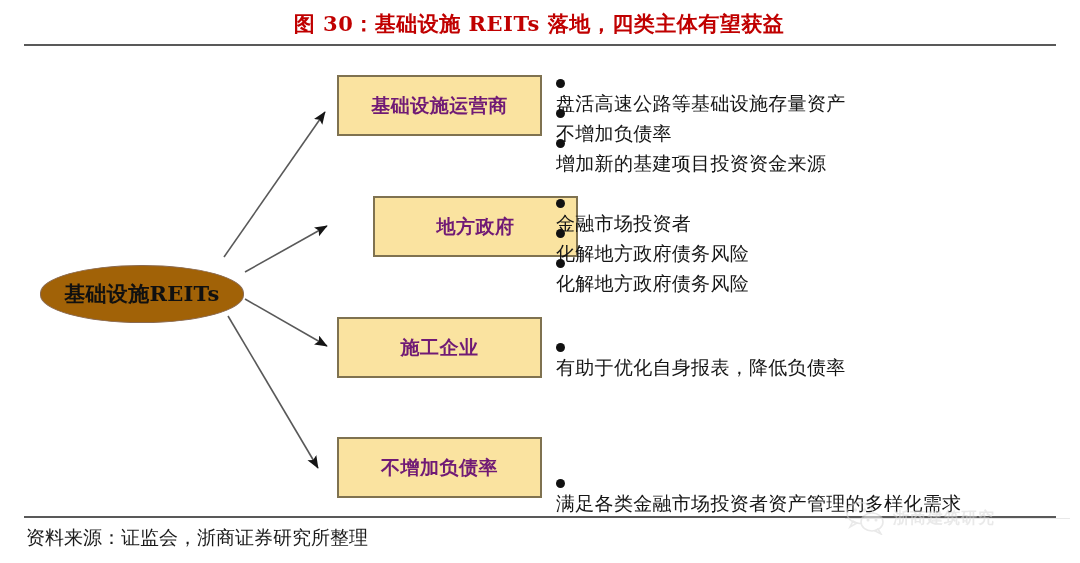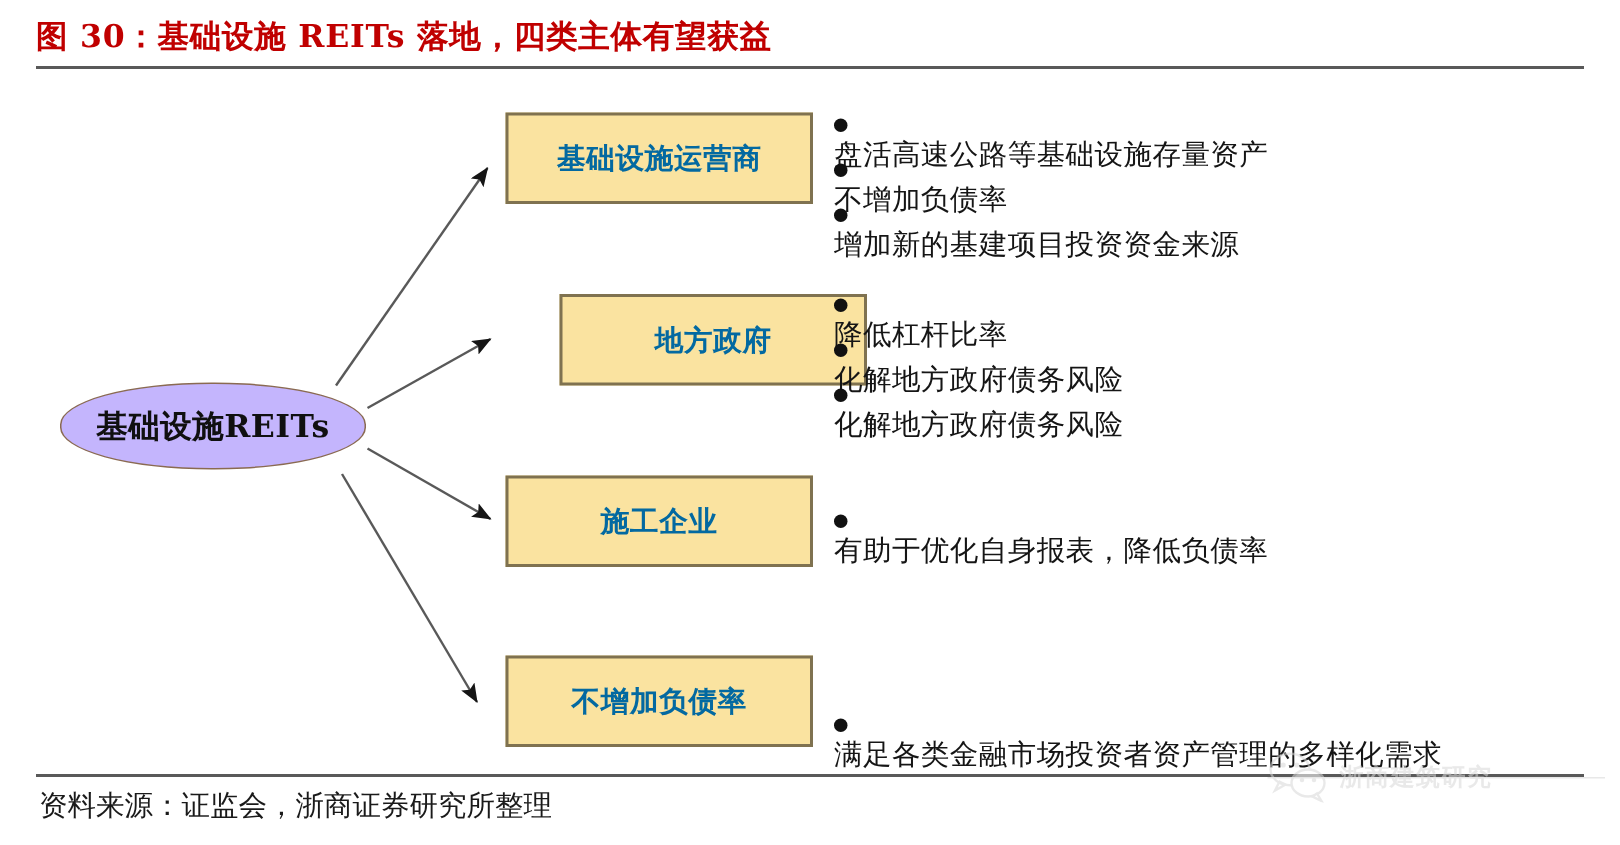--- a/index.html
+++ b/index.html
@@ -22,20 +22,21 @@
     top: 8px;
     width: 1030px;
     height: 32px;
     color: #C00000;
     font-family: "DejaVu Serif", "Liberation Serif", serif;
     font-weight: bold;
     font-size: 21px;
     letter-spacing: 0.5px;
     white-space: nowrap;
     line-height: 32px;
+    text-align: center;
   }
   #title-rule {
     position: absolute;
     left: 24px;
     top: 44px;
     width: 1032px;
     height: 0;
     border-top: 2px solid #595959;
   }
 
@@ -72,24 +73,24 @@
     left: 0;
     top: 0;
     width: 1080px;
     height: 462px;
   }
 
   
   #center-node {
     position: absolute;
     left: 40px;
-    top: 205px;
+    top: 215px;
     width: 202px;
     height: 56px;
-    background: #c4b5fd;
+    background: #a16207;
     border: 1px solid #8a6a52;
     border-radius: 101px / 28px;
     display: flex;
     align-items: center;
     justify-content: center;
   }
   #center-node .node-label {
     font-family: "DejaVu Serif", "Liberation Serif", serif;
     font-weight: bold;
     font-size: 21px;
@@ -108,21 +109,21 @@
     border: 2px solid #7F7250;
     box-sizing: border-box;
     display: flex;
     align-items: center;
     justify-content: center;
   }
   .cat-box .box-label {
     font-family: "DejaVu Serif", "Liberation Serif", serif;
     font-weight: bold;
     font-size: 19px;
-    color: #0369a1;
+    color: #701a75;
     white-space: nowrap;
     letter-spacing: 0.5px;
   }
   #cat-box-0 { top: 25px; }
   #cat-box-1 { top: 146px; margin-left: 36px; }
   #cat-box-2 { top: 267px; }
   #cat-box-3 { top: 387px; }
 
   
   .bullet-group {
@@ -245,21 +246,21 @@
     </div>
     <div class="bullet-item">
       <span class="bullet-dot"></span>
       <span class="bullet-text">增加新的基建项目投资资金来源</span>
     </div>
   </div>
 
   <div class="bullet-group" id="bullet-group-1">
     <div class="bullet-item">
       <span class="bullet-dot"></span>
-      <span class="bullet-text">降低杠杆比率</span>
+      <span class="bullet-text">金融市场投资者</span>
     </div>
     <div class="bullet-item">
       <span class="bullet-dot"></span>
       <span class="bullet-text">化解地方政府债务风险</span>
     </div>
     <div class="bullet-item">
       <span class="bullet-dot"></span>
       <span class="bullet-text">化解地方政府债务风险</span>
     </div>
   </div>

